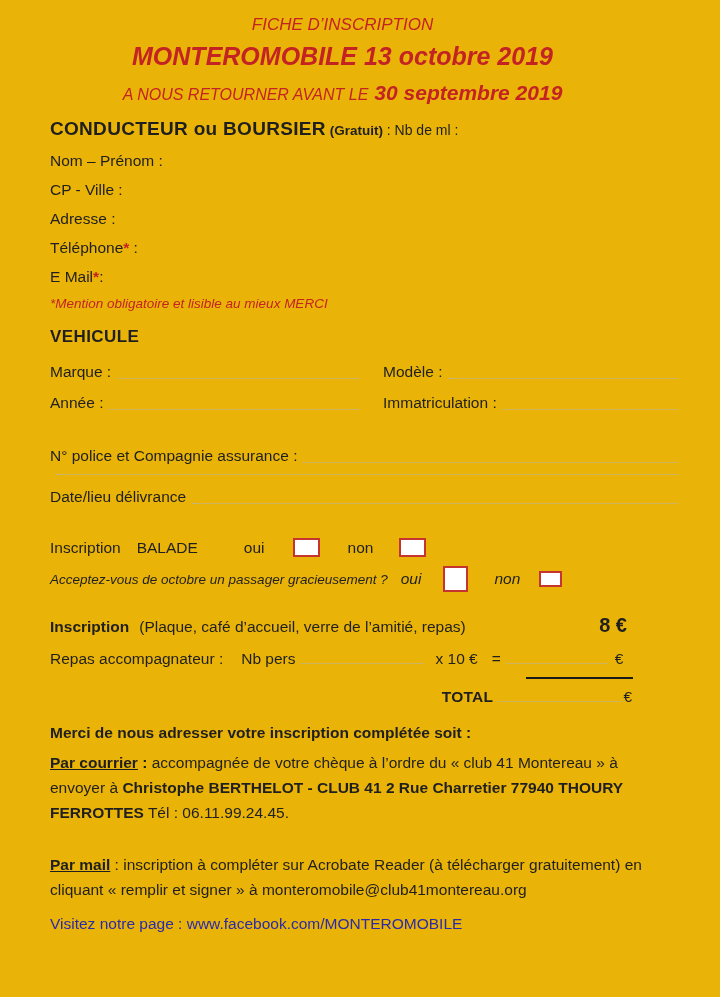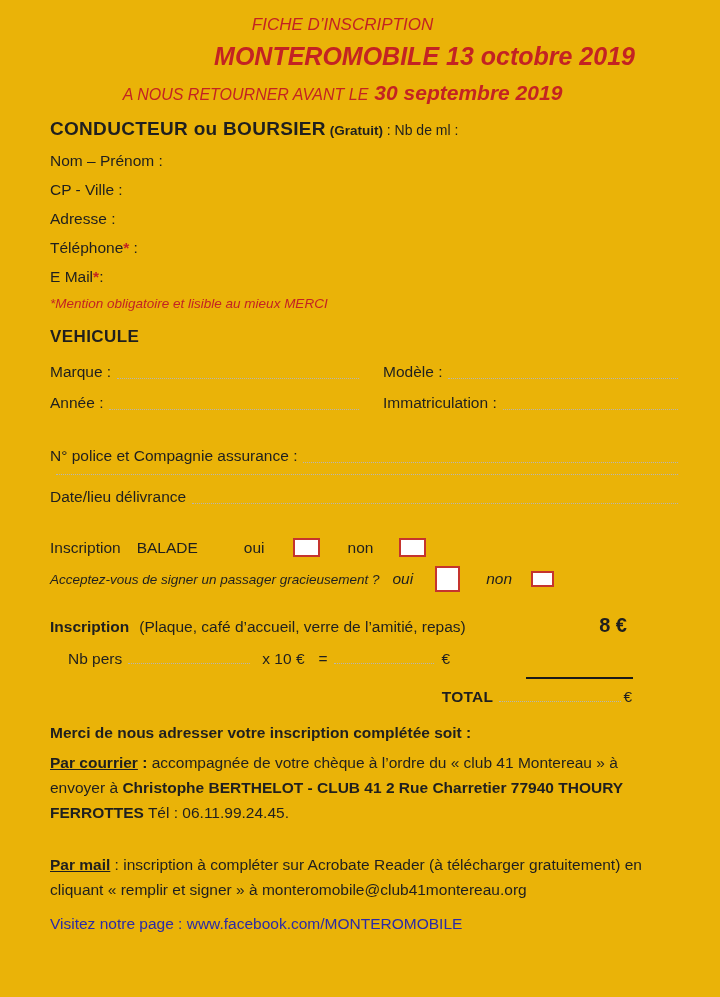--- a/index.html
+++ b/index.html
@@ -10,21 +10,21 @@
     margin:0 auto;
     background:#eab308;
     font-family:"Liberation Sans", sans-serif;
     color:#1f1f1f;
     padding:14px 40px 0 50px;
     overflow:hidden;
   }
   
   .header { width:585px; text-align:center; }
   .h-line1 { color:#c32323; font-style:italic; font-size:17px; line-height:22px; }
-  .h-line2 { color:#c32323; font-style:italic; font-weight:bold; font-size:25px; line-height:30px; margin-top:5px;text-align:right; }
+  .h-line2 { color:#c32323; font-style:italic; font-weight:bold; font-size:25px; line-height:30px; margin-top:5px; }
   .h-line3 { color:#c32323; font-style:italic; font-size:16px; line-height:26px; margin-top:9px; }
   .h-line3 .date { font-weight:bold; font-size:21px; margin-left:6px; }
   
   .sec-conducteur { margin-top:10px; font-size:14px; }
   .sec-conducteur .big { font-weight:bold; font-size:19px; letter-spacing:.3px; }
   .sec-conducteur .small-bold { font-weight:bold; font-size:13.5px; }
   .sec-conducteur .tail { font-size:14px; }
   
   .fields { margin-top:11px; }
   .field { font-size:15.5px; line-height:20px; margin-bottom:9px; }
@@ -153,34 +153,35 @@
   <div class="balade-row">
     <span>Inscription</span>
     <span class="w1">BALADE</span>
     <span class="oui1">oui</span>
     <span class="cbox cb-r1"></span>
     <span class="non1">non</span>
     <span class="cbox cb-r1b"></span>
   </div>
 
   <div class="passager-row">
-    <span class="q">Acceptez-vous de signer un passager gracieusement ?</span>
+    <span class="q">Acceptez-vous de octobre un passager gracieusement ?</span>
     <span class="oui2">oui</span>
     <span class="cbox cb-r2a"></span>
     <span class="non2">non</span>
     <span class="cbox cb-r2b"></span>
   </div>
 
   <div class="insc-row">
     <span class="b">Inscription</span>
     <span class="detail">(Plaque, café d’accueil, verre de l’amitié, repas)</span>
     <span class="price">8 €</span>
   </div>
 
   <div class="repas-row">
+    <span>Repas accompagnateur :</span>
     <span class="nb">Nb pers</span>
     <span class="dotline fixed" style="width:122px;"></span>
     <span class="mult">x 10 €</span>
     <span class="eq">=</span>
     <span class="dotline fixed" style="width:100px;"></span>
     <span class="euro">€</span>
   </div>
 
   <div class="sum-line"></div>
 

